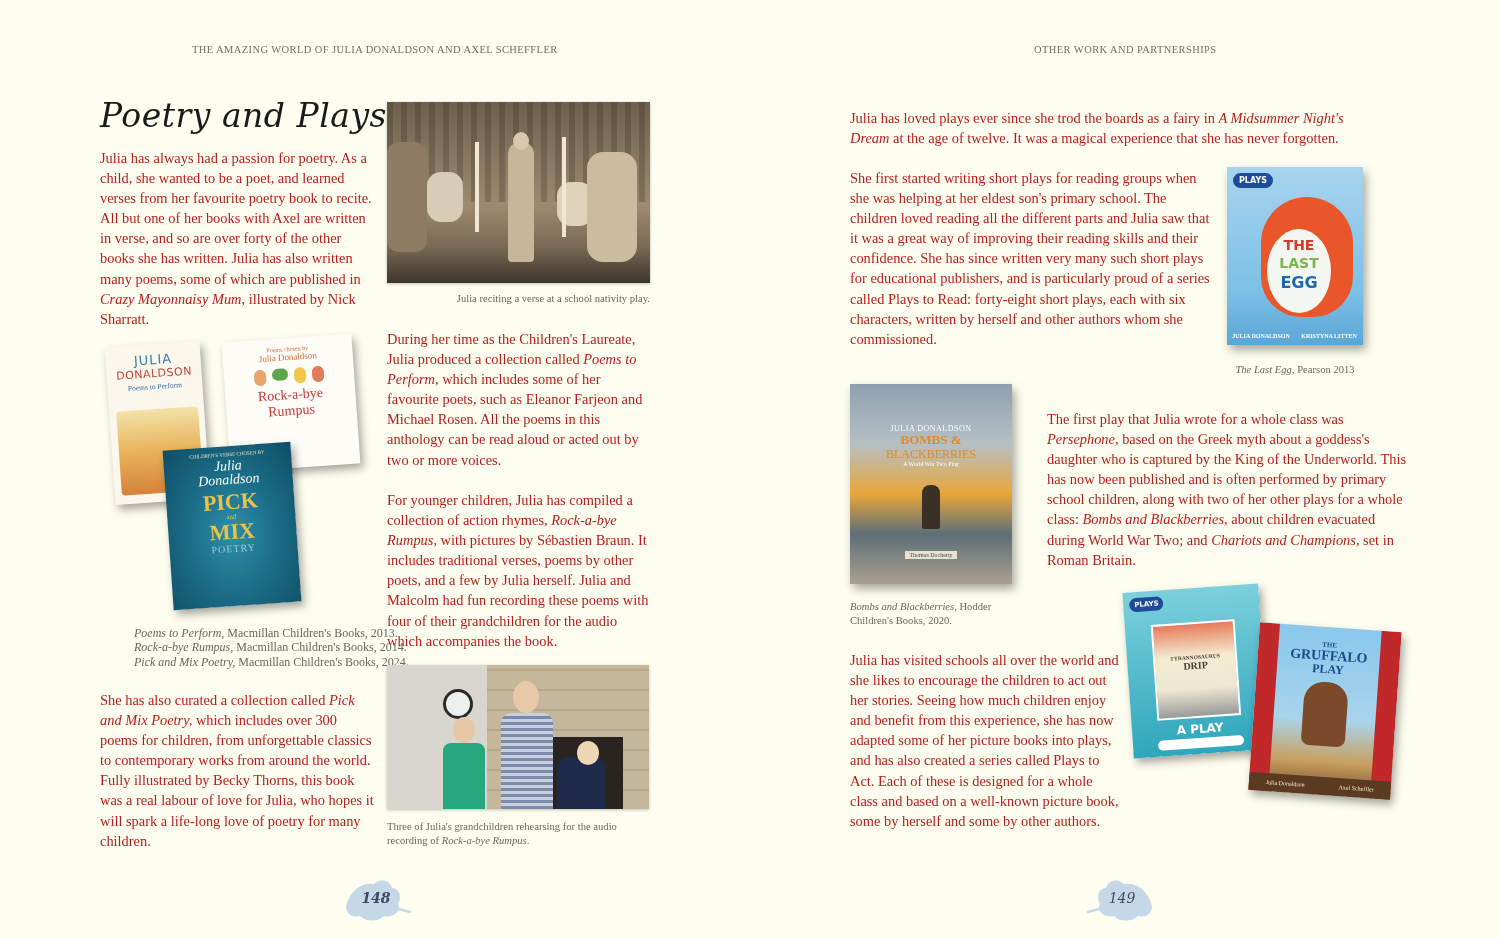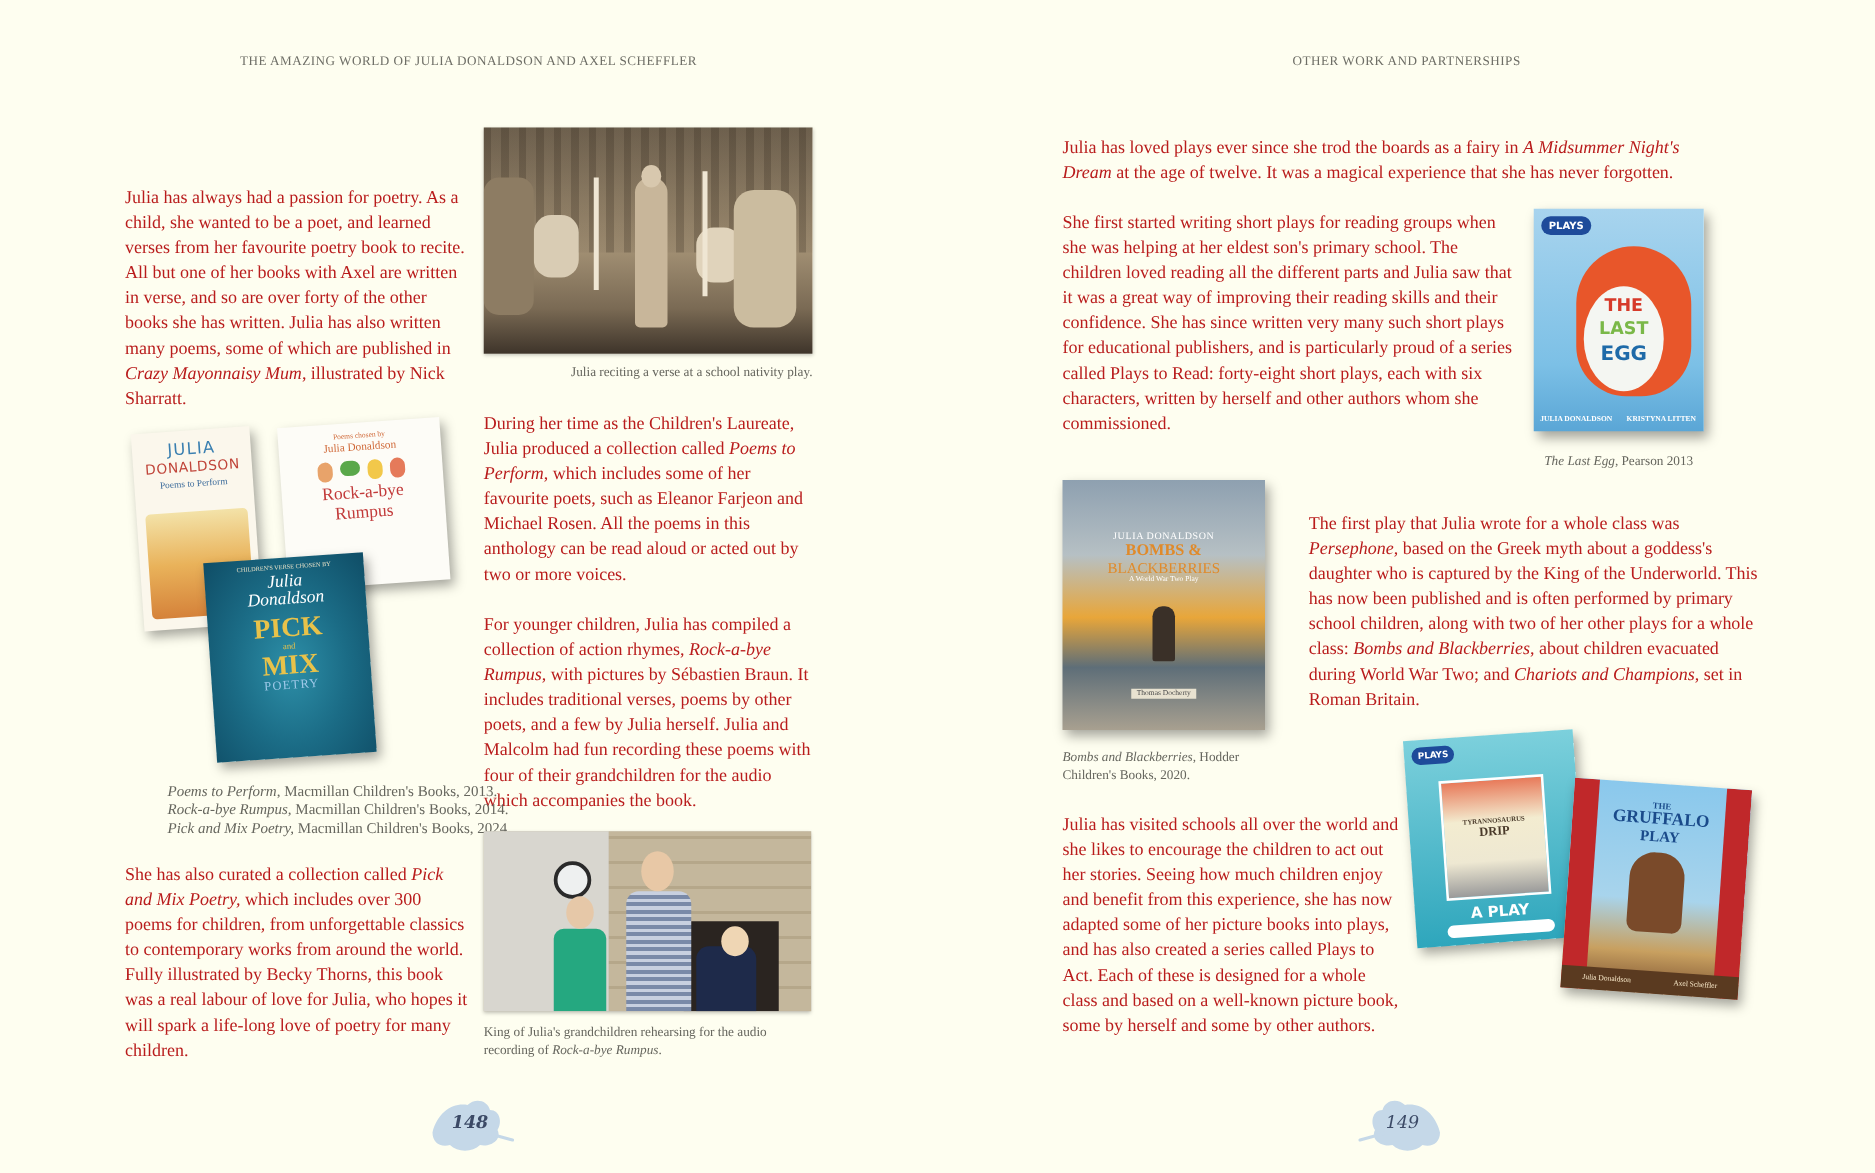--- a/index.html
+++ b/index.html
@@ -57,20 +57,21 @@
     text-align: center; font-size: 14px; color: #3c4a66;
     font-family: "DejaVu Serif", serif; font-style: italic;
   }
 </style>
 </head>
 <body>
 
 <div class="page page-left">
   <div class="running-head">The Amazing World of Julia Donaldson and Axel Scheffler</div>
 
+  <h1 class="title">Poetry and Plays</h1>
 
   <p class="para" style="left:100px; top:148px; width:276px;"><span>Julia has always had a passion for poetry. As a child, she wanted to be a poet, and learned verses from her favourite poetry book to recite. All but one of her books with Axel are written in verse, and so are over forty of the other books she has written. Julia has also written many poems, some of which are published in </span><i>Crazy Mayonnaisy Mum</i><span>, illustrated by Nick Sharratt.</span></p>
 
   <div class="photo" style="left:387px; top:102px; width:263px; height:181px; background:linear-gradient(180deg,#6b5e4c 0%,#8a7a62 30%,#a08e72 55%,#7a6a54 80%,#3e342a 100%);">
     <div style="position:absolute; left:0; top:0; width:100%; height:55%; background:repeating-linear-gradient(90deg, rgba(70,58,44,0.35) 0 6px, rgba(120,104,84,0.15) 6px 14px);"></div>
     <div style="position:absolute; left:121px; top:40px; width:26px; height:120px; border-radius:12px 12px 4px 4px; background:#c8b69a;"></div>
     <div style="position:absolute; left:126px; top:30px; width:16px; height:18px; border-radius:50%; background:#d8c8ae;"></div>
     <div style="position:absolute; left:40px; top:70px; width:36px; height:50px; border-radius:14px; background:#d9ccb4;"></div>
     <div style="position:absolute; left:170px; top:80px; width:36px; height:44px; border-radius:14px; background:#e0d3bb;"></div>
     <div style="position:absolute; left:200px; top:50px; width:50px; height:110px; border-radius:16px; background:#cbbc9f;"></div>
@@ -127,21 +128,21 @@
     <div style="position:absolute; left:100px; top:0; width:162px; height:144px; background:repeating-linear-gradient(0deg,#c4b79c 0 18px,#b5a78a 18px 20px);"></div>
     <div style="position:absolute; left:160px; top:72px; width:76px; height:72px; background:#2a2420;"></div>
     <div style="position:absolute; left:56px; top:24px; width:30px; height:30px; border-radius:50%; background:#eef0f0; border:3px solid #2a2a2a;"></div>
     <div style="position:absolute; left:56px; top:78px; width:42px; height:66px; border-radius:8px 8px 0 0; background:#25a880;"></div>
     <div style="position:absolute; left:66px; top:52px; width:22px; height:26px; border-radius:50%; background:#e6c8a8;"></div>
     <div style="position:absolute; left:114px; top:48px; width:52px; height:96px; border-radius:10px 10px 0 0; background:repeating-linear-gradient(0deg,#7a8aa8 0 3px,#c8d0e0 3px 6px);"></div>
     <div style="position:absolute; left:126px; top:16px; width:26px; height:32px; border-radius:50%; background:#e8c8a6;"></div>
     <div style="position:absolute; left:170px; top:92px; width:48px; height:52px; border-radius:10px 10px 0 0; background:#1e2a4a;"></div>
     <div style="position:absolute; left:190px; top:76px; width:22px; height:24px; border-radius:50%; background:#efd6b4;"></div>
   </div>
-  <div class="caption" style="left:387px; top:820px; width:262px;"><span>King of Julia's grandchildren rehearsing for the audio recording of </span><i>Rock-a-bye Rumpus</i><span>.</span></div>
+  <div class="caption" style="left:387px; top:820px; width:262px;"><span>Three of Julia's grandchildren rehearsing for the audio recording of </span><i>Rock-a-bye Rumpus</i><span>.</span></div>
 
   <div class="leaf" style="left:340px; top:876px;font-weight:bold;">
     <svg width="72" height="48" viewBox="0 0 72 48">
       <path d="M6 30 C10 14 22 6 34 8 C40 2 50 4 52 12 C60 12 62 22 58 28 C62 36 52 42 44 40 C38 46 26 46 20 40 C12 42 6 38 6 30 Z" fill="#c5d8e8"></path>
       <path d="M48 30 L70 36" stroke="#c5d8e8" stroke-width="2.5" stroke-linecap="round"></path>
     </svg>
     <div class="num">148</div>
   </div>
 </div>
 

